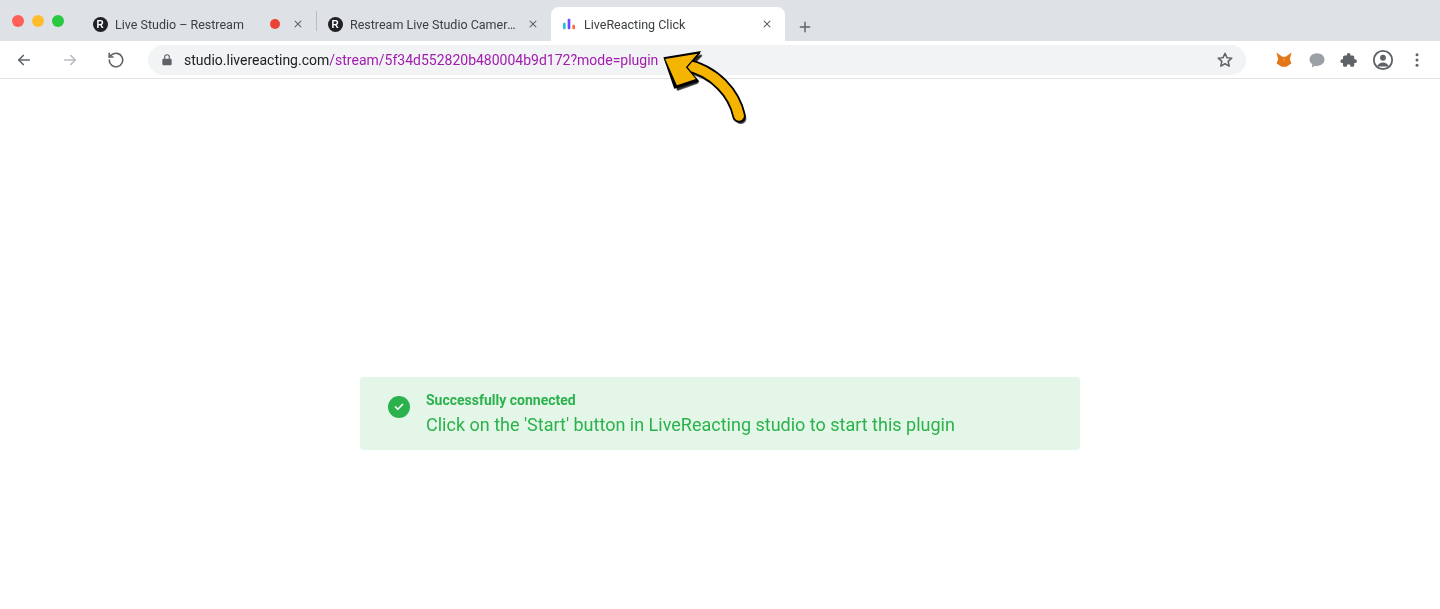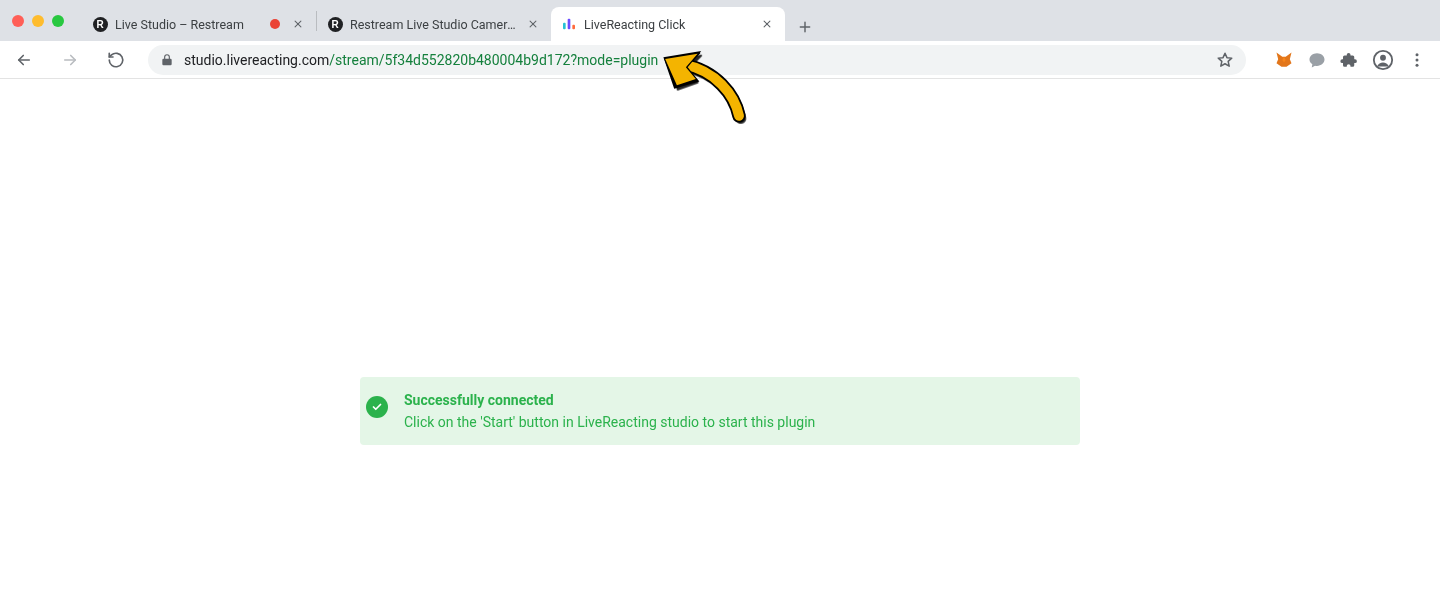--- a/index.html
+++ b/index.html
@@ -106,21 +106,21 @@
       display:flex;
       align-items:center;
       padding:0 12px 0 12px;
       font-size:14px;
       color:#202124;
       gap:10px;
     }
     .omnibox .lock { color:#5f6368; flex:0 0 14px; display:flex; }
     .omnibox .url  { flex:1 1 auto; display:flex; align-items:baseline; white-space:nowrap; overflow:hidden; }
     .omnibox .url .host { color:#202124; }
-    .omnibox .url .path { color:#15803d; }
+    .omnibox .url .path { color:#a21caf; }
     .omnibox .star { color:#5f6368; flex:0 0 18px; display:flex; }
     .omnibox .star svg { width:18px; height:18px; }
 
     .ext-icons { display:flex; align-items:center; gap:14px; margin-left:10px; margin-right:4px; }
     .ext-icons > * { display:flex; align-items:center; justify-content:center; }
     .ext-chat svg, .ext-puzzle svg, .ext-profile svg, .ext-menu svg { width:18px; height:18px; color:#5f6368; }
     .ext-profile svg { width:22px; height:22px; }
 
     
     .page {
@@ -130,39 +130,39 @@
       background:#fff;
     }
 
     .alert {
       position:absolute;
       left:360px;
       top:298px;
       width:720px;
       background:#e4f6e7;
       border-radius:4px;
-      padding:15px 6px;
+      padding:15px 28px;
       display:flex;
       align-items:flex-start;
       gap:16px;
     }
     .alert .check {
       width:22px; height:22px; border-radius:50%;
       background:#2bb24c;
       display:flex; align-items:center; justify-content:center;
       flex:0 0 22px;
       margin-top:4px;
     }
     .alert .check svg { width:12px; height:12px; stroke:#fff; }
     .alert .text h3 {
       font-size:14px; font-weight:700; color:#2bb24c;
       margin-bottom:6px;
     }
     .alert .text p {
-      font-size:14px; color:#2bb24c;
+      font-size:18px; color:#2bb24c;
     }
 
     
     .arrow-anno {
       position:absolute;
       left:658px;
       top:50px;
       width:90px;
       height:74px;
       pointer-events:none;

